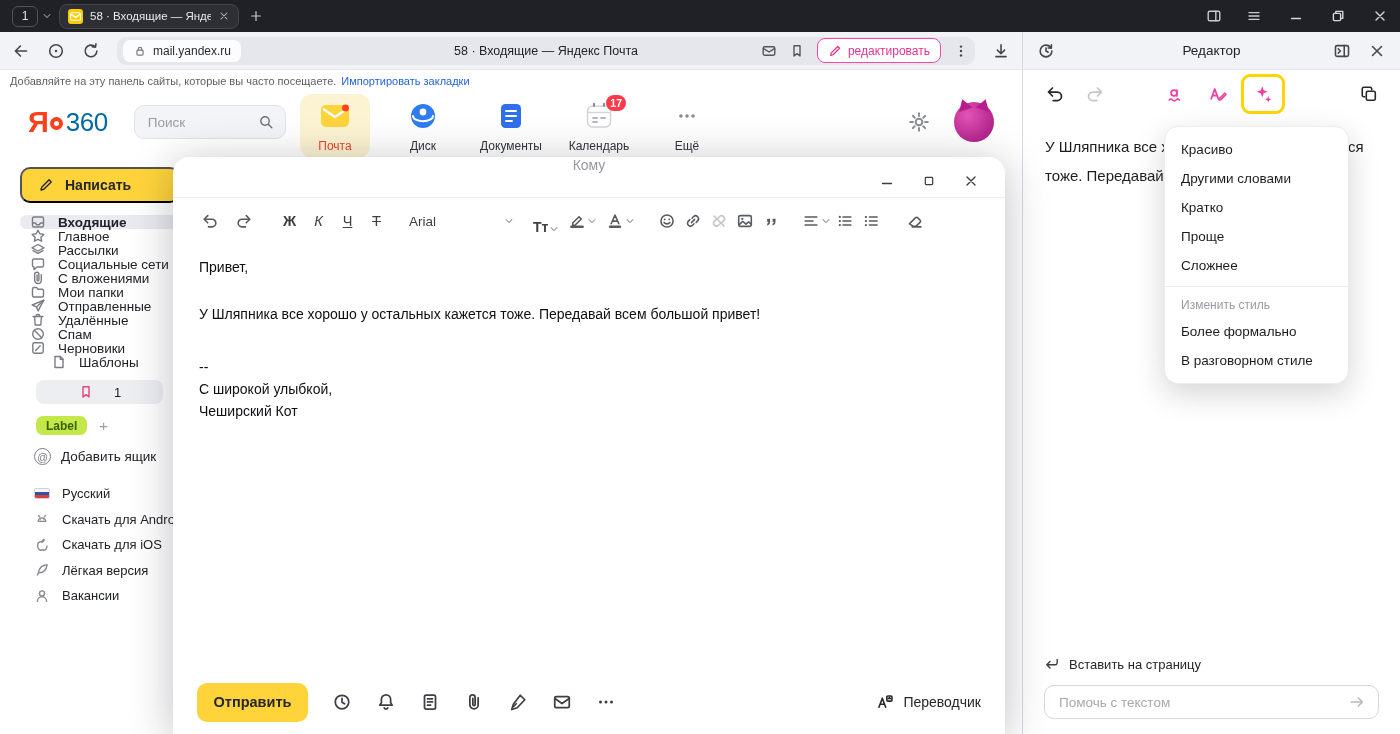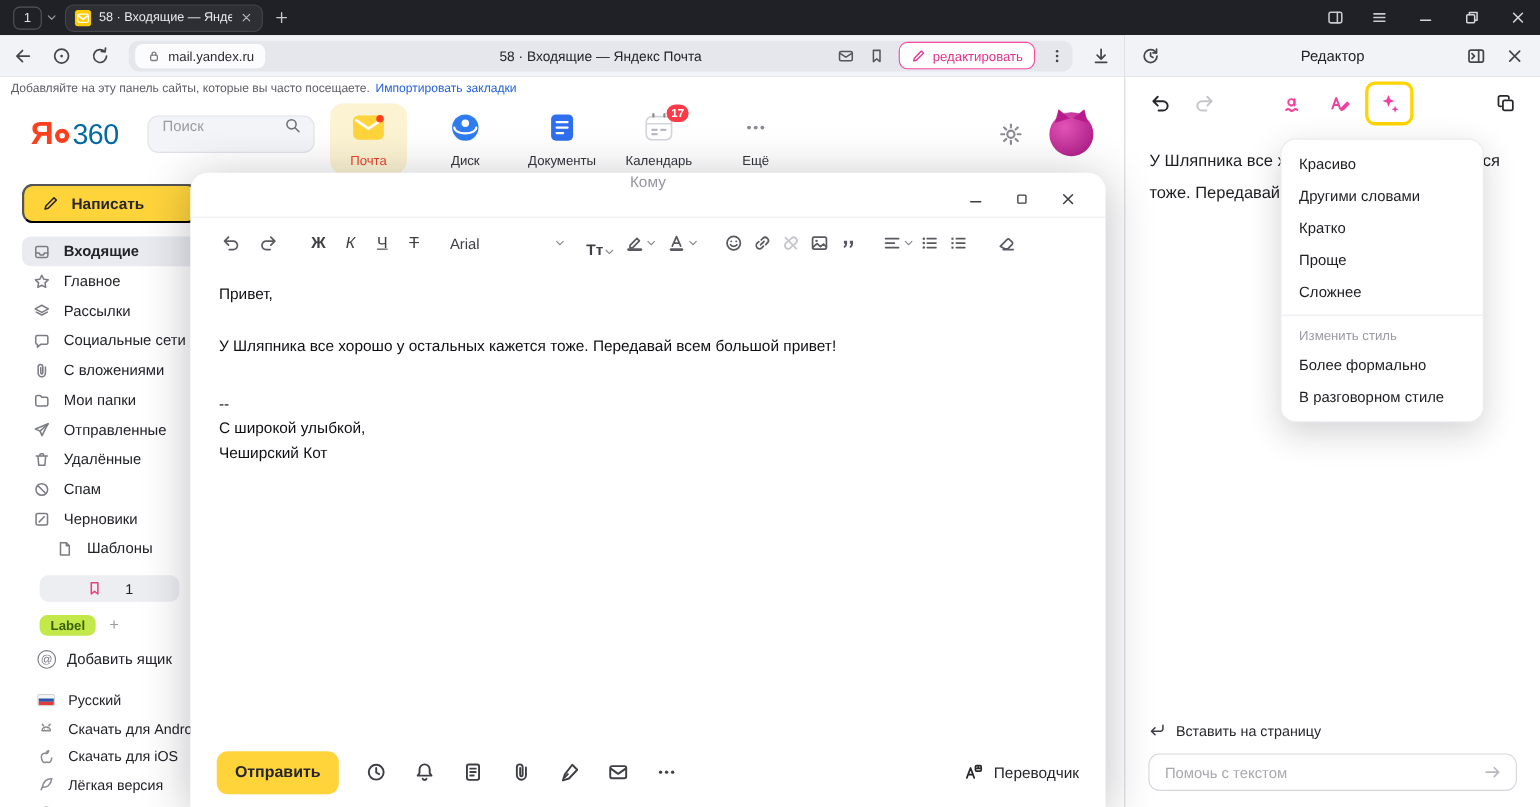--- a/index.html
+++ b/index.html
@@ -36,42 +36,42 @@
   .bookmarks{position:absolute;left:0;top:70px;width:1022px;height:21px;background:#fff;display:flex;align-items:center;padding:0 10px;font-size:11px;color:#5f6067;gap:5px;}
   .bookmarks a{color:#2563d9;text-decoration:none;}
 
   
   .page{position:absolute;left:0;top:91px;width:1022px;height:643px;background:#fff;}
   .appheader{position:relative;height:62px;display:flex;align-items:center;padding:0 28px;}
   .logo{display:flex;align-items:center;}
   .logo-ya{color:#fc3f1d;font-size:29px;font-weight:700;letter-spacing:-1px;}
   .logo-ring{width:13px;height:13px;border:4.5px solid #fc3f1d;border-radius:50%;margin:3px 3px 0 2px;}
   .logo-360{font-size:26px;font-weight:400;color:#0369a1;letter-spacing:-0.5px;}
-  .search{margin-left:26px;width:152px;height:34px;background:#f3f4f7;border:1px solid #e1e2e8;border-radius:10px;display:flex;align-items:flex-start;padding:0 11px;gap:8px;}
+  .search{margin-left:26px;width:152px;height:34px;background:#f3f4f7;border:1px solid #e1e2e8;border-radius:10px;display:flex;align-items:center;padding:0 11px;gap:8px;}
   .search input{flex:1;border:0;background:transparent;outline:none;font-size:13.5px;color:#222;min-width:0;}
   .search input::placeholder{color:#9b9ca4;}
   .search .ic{color:#6f7077;}
   .services{position:absolute;left:50%;top:3px;transform:translateX(-50%);display:flex;gap:18px;}
   .service{position:relative;width:70px;padding:7px 4px 5px;border-radius:12px;display:flex;flex-direction:column;align-items:center;gap:8px;font-size:12px;color:#33343a;}
   .service.active{background:#fcf3d2;}
   .service.active .slabel{color:#e8432e;}
   .svc-ic{height:30px;display:flex;align-items:center;justify-content:center;}
   .badge{position:absolute;top:1px;right:8px;min-width:19px;height:16px;background:#fb3b49;color:#fff;border-radius:9px;font-size:10.5px;font-weight:700;display:flex;align-items:center;justify-content:center;padding:0 4px;}
   .hdr-right{margin-left:auto;display:flex;align-items:center;gap:24px;}
   .gear{color:#8b8c93;}
   .avatar{width:40px;height:40px;border-radius:50%;background:radial-gradient(circle at 35% 35%, #e254b5, #a1127e);position:relative;}
   .avatar:before,.avatar:after{content:"";position:absolute;top:-3px;border-left:7px solid transparent;border-right:7px solid transparent;border-bottom:11px solid #b81c8c;}
   .avatar:before{left:3px;transform:rotate(-18deg);}
   .avatar:after{right:3px;transform:rotate(18deg);}
 
   
   .sidebar{position:absolute;left:20px;top:76px;width:220px;}
   .compose-btn{width:160px;height:36px;background:#ffd43b;border-radius:10px;display:flex;align-items:center;gap:11px;padding:0 16px;font-size:14px;font-weight:700;color:#26262b;}
   .folders{margin-top:12px;display:flex;flex-direction:column;}
-  .folder{height:27px;display:flex;align-items:center;gap:12px;padding:0 10px;font-size:13.5px;color:#222329;border-radius:8px;width:214px;}
+  .folder{height:14px;display:flex;align-items:center;gap:12px;padding:0 10px;font-size:13.5px;color:#222329;border-radius:8px;width:214px;}
   .folder .ic{color:#7b7c84;flex:none;}
   .folder.active{background:#e9ebf0;font-weight:700;}
   .folder.indent{padding-left:31px;}
   .folder .flabel{white-space:nowrap;overflow:hidden;}
   .flag-pill{width:127px;height:24px;background:#eceef2;border-radius:8px;display:flex;align-items:center;justify-content:center;gap:20px;margin:11px 0 0 16px;font-size:13px;color:#222;}
   .flag-pill .ic{color:#e8427c;}
   .label-row{display:flex;align-items:center;gap:12px;margin:12px 0 0 16px;}
   .label-chip{background:#c3e84a;color:#3a5f00;font-size:12px;font-weight:600;padding:2.5px 10px;border-radius:7px;}
   .label-plus{color:#9b9ca3;font-size:15px;}
   .addbox{display:flex;align-items:center;gap:10px;margin:13px 0 0 14px;font-size:13.5px;color:#222329;white-space:nowrap;}

